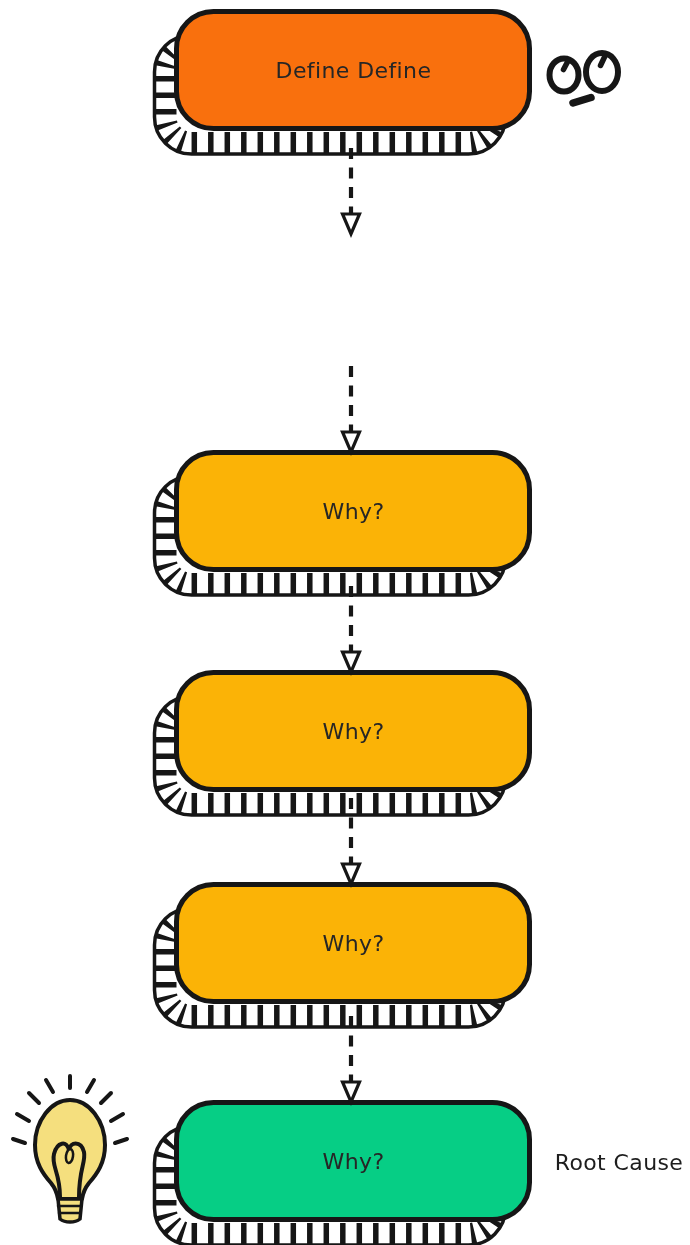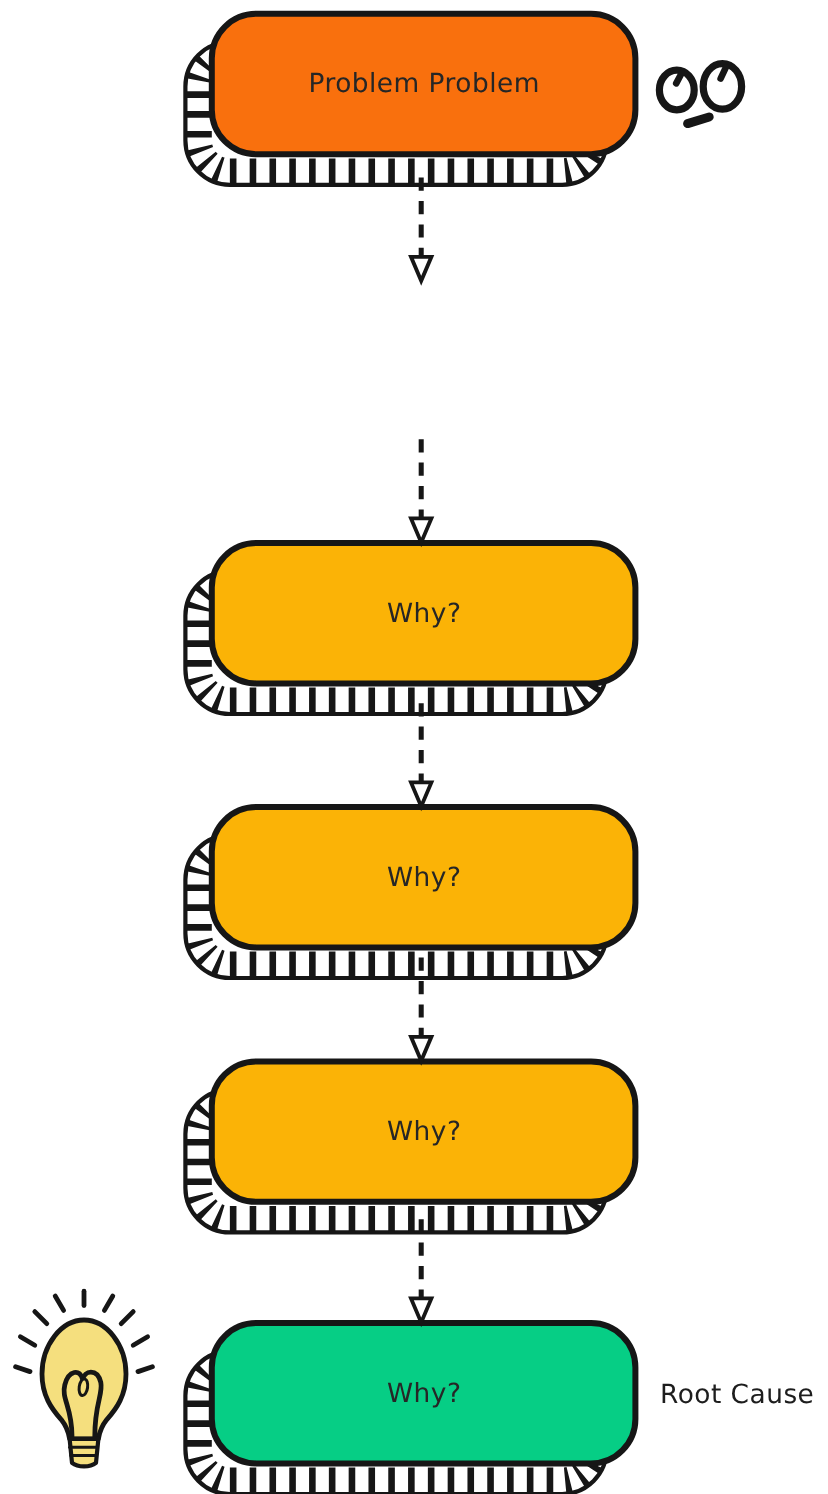--- a/index.html
+++ b/index.html
@@ -18,40 +18,40 @@
     display:flex; align-items:center; justify-content:center;
     font-size:22px; color:#262626; letter-spacing:0.4px; text-align:center;
   }
   .connector { position:absolute; left:335px; width:32px; height:88px; overflow:visible; }
   .connector .dash { stroke:#161616; stroke-width:4.2; stroke-dasharray:11 8.5; }
   .connector .head { fill:#ffffff; stroke:#161616; stroke-width:3.2; stroke-linejoin:miter; }
   .doodle { position:absolute; overflow:visible; }
   .ink { stroke:#161616; fill:none; stroke-linecap:round; }
   #root-cause-label {
     position:absolute; left:550px; top:1150px; width:138px;
-    font-size:22px; color:#1d1d1d; letter-spacing:0.4px;
+    font-size:22px; color:#1d1d1d; text-align:center; letter-spacing:0.4px;
   }
 </style>
 </head>
 <body>
 
 <div id="stage">
 
   <div class="node" style="top:8px">
     <svg viewBox="0 0 385 152">
       <defs>
           <clipPath id="c0">
             <rect x="4.5" y="27" width="351" height="119" rx="37"></rect>
           </clipPath>
         </defs>
       <rect class="shadow-base" x="4.5" y="27" width="351" height="119" rx="37"></rect>
       <rect class="shadow-hatch" x="4.5" y="27" width="351" height="119" rx="37" clip-path="url(#c0)"></rect>
       <rect class="box-main" x="26.5" y="3.5" width="353" height="117" rx="37" fill="#F9700D"></rect>
     </svg>
-    <div class="node-label">Problem Problem</div>
+    <div class="node-label">Define Define</div>
   </div>
 
 
   <div class="node" style="top:449px">
     <svg viewBox="0 0 385 152">
       <defs>
           <clipPath id="c2">
             <rect x="4.5" y="27" width="351" height="119" rx="37"></rect>
           </clipPath>
         </defs>

